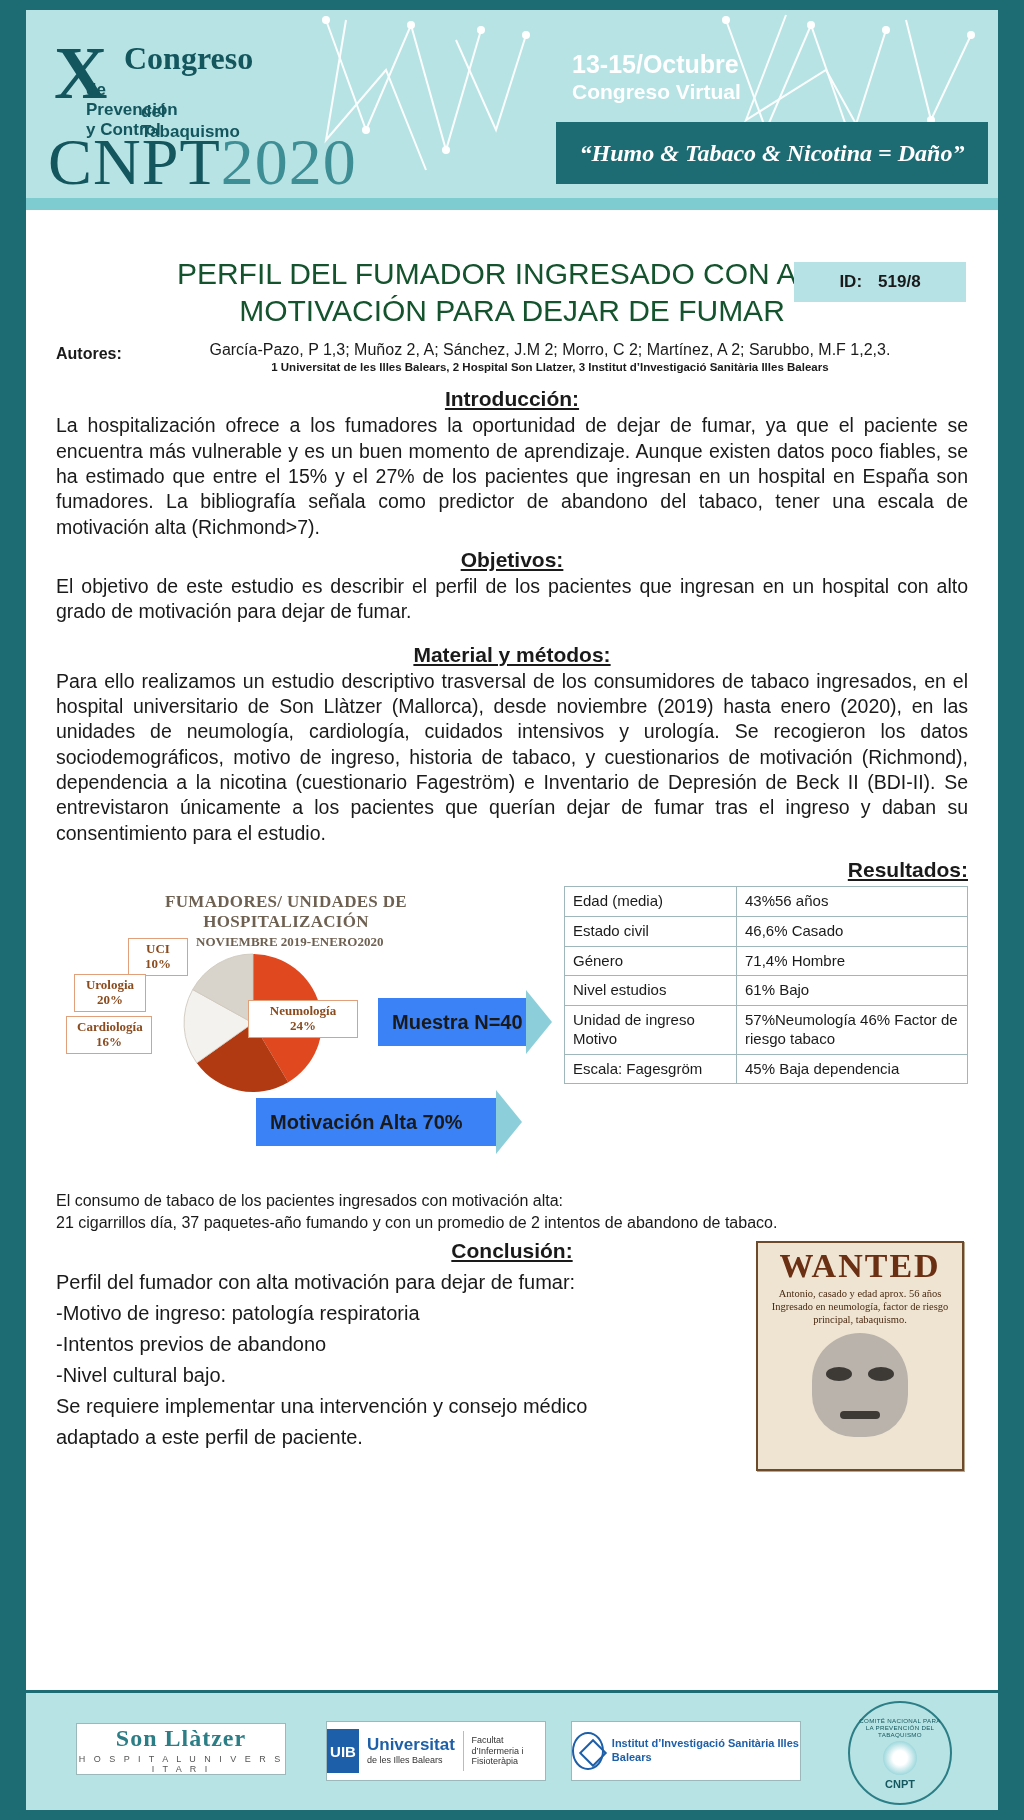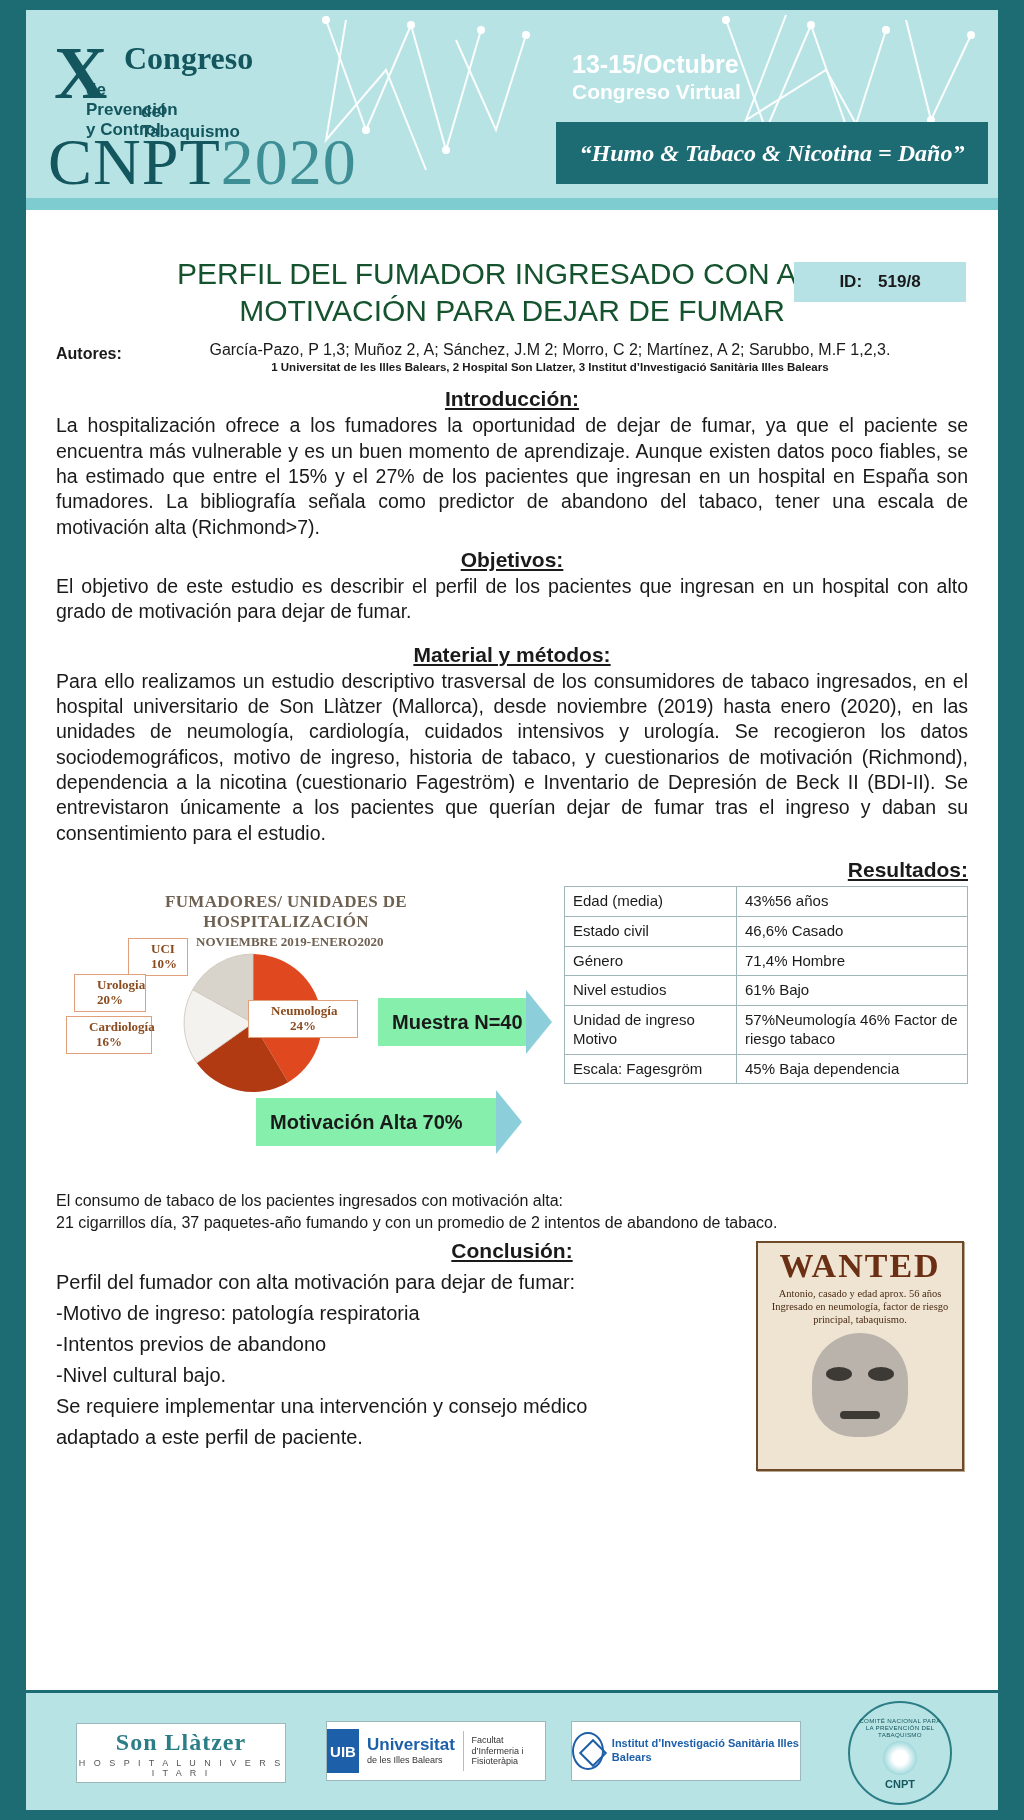--- a/index.html
+++ b/index.html
@@ -144,36 +144,36 @@
     font-size:13px; font-weight:700; color:#6f6152;
   }
   .pie { position:absolute; left:112px; top:58px; width:150px; height:150px; }
   .lbl {
     position:absolute;
     background:#ffffff;
     border:1px solid #e2a07a;
     font-family:"Liberation Serif", serif;
     font-size:13px; font-weight:700; color:#8a4b1e;
     text-align:center;
-    padding:3px 22px;
+    padding:3px 10px;
     line-height:1.15;
   }
   .lbl-uci { left:62px; top:48px; width:60px; }
   .lbl-uro { left:8px; top:84px; width:72px; }
   .lbl-car { left:0px; top:126px; width:86px; }
   .lbl-neu { left:182px; top:110px; width:110px; }
 
   .arrow {
     position:absolute;
     display:flex; align-items:center;
     color:#1a1a1a; font-weight:700;
   }
   .arrow-shape {
     position:relative;
-    background:#86efac;
+    background:#3b82f6;
     height:48px;
     display:flex; align-items:center; padding-left:14px;
     font-size:20px;
   }
   .arrow-shape:after {
     content:"";
     position:absolute; right:-26px; top:-8px;
     border-top:32px solid transparent;
     border-bottom:32px solid transparent;
     border-left:26px solid #8ccfda;
@@ -252,21 +252,21 @@
     height:120px;
     background:#b8e3e4;
     border-top:3px solid #1d6b73;
   }
   .foot-logo {
     position:absolute; background:#ffffff;
     border:1px solid #9bb8bb;
     display:flex; align-items:center; justify-content:center;
     text-align:center;
   }
-  .fl1 { left:50px; top:30px; width:210px; height:60px; }
+  .fl1 { left:50px; top:30px; width:210px; height:52px; }
   .fl2 { left:300px; top:28px; width:220px; height:60px; }
   .fl3 { left:545px; top:28px; width:230px; height:60px; }
   .sl-main {
     font-family:"Liberation Serif", serif;
     font-size:24px; color:#2c7e86; font-weight:700; letter-spacing:1px;
   }
   .sl-sub { font-size:9px; color:#555; letter-spacing:3px; margin-top:2px;}
   .uib-box {
     width:44px; height:44px; background:#1d5fa8; color:#fff;
     display:flex; align-items:center; justify-content:center;

